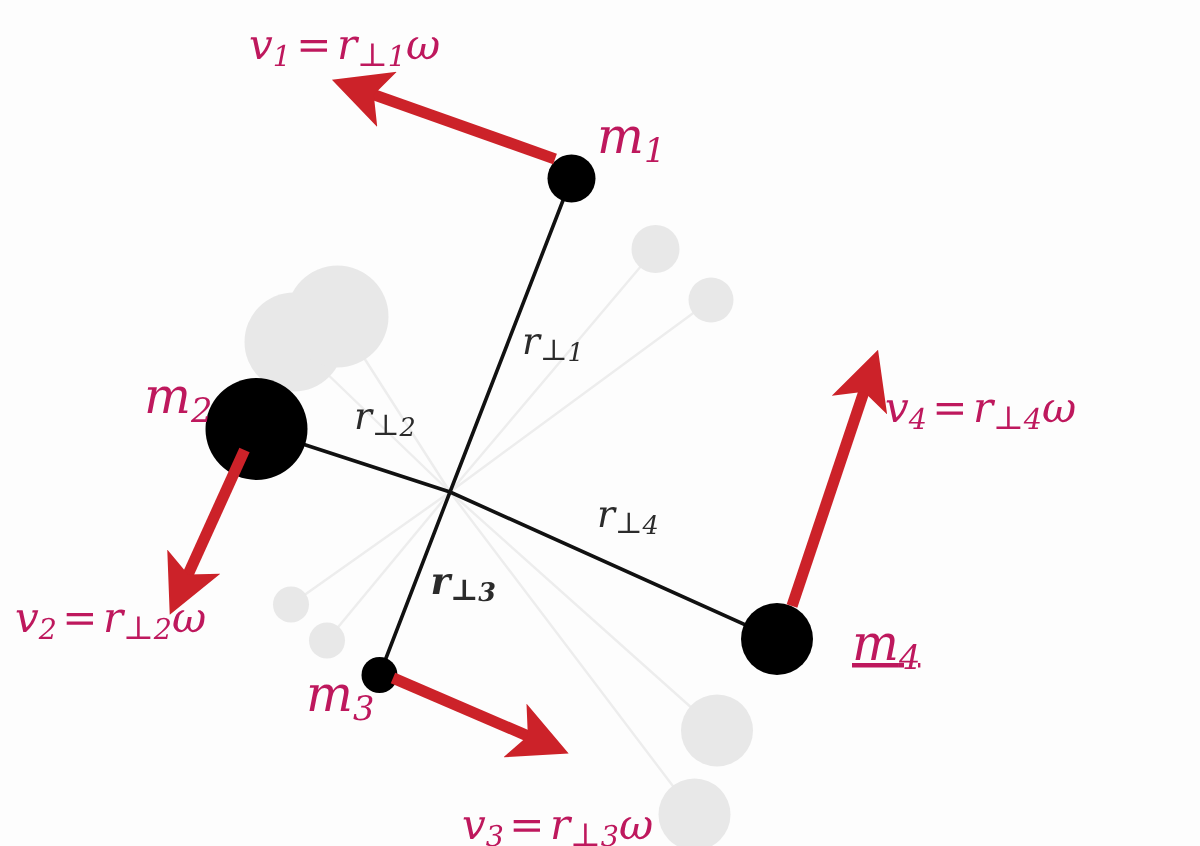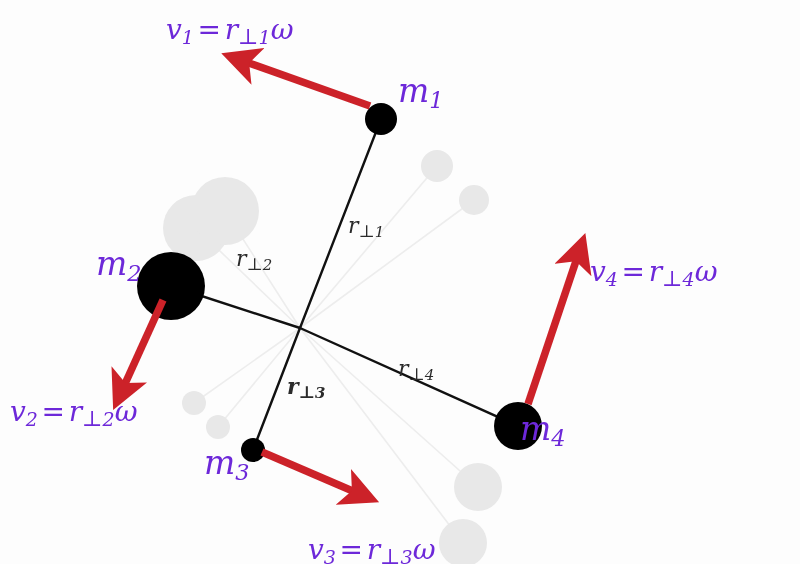--- a/index.html
+++ b/index.html
@@ -21,30 +21,30 @@
     position: absolute;
     top: 0;
     left: 0;
     width: 800px;
     height: 564px;
   }
   .math-label {
     position: absolute;
     font-family: "DejaVu Serif", serif;
     font-style: italic;
-    color: #6d28d9;
+    color: #be185d;
     white-space: nowrap;
     line-height: 1;
     user-select: none;
   }
   .lbl-mass {
     font-size: 33px;
   }
   .lbl-radius {
-    font-size: 22px;
+    font-size: 25px;
     color: #2b2b2b;
   }
   .lbl-velocity {
     font-size: 28px;
   }
   .sub {
     font-size: 0.68em;
     vertical-align: -0.28em;
     font-style: italic;
   }
@@ -111,24 +111,24 @@
         <line x1="163" y1="300" x2="124" y2="386" stroke="#cc2229" stroke-width="7.5" stroke-linecap="butt" marker-end="url(#redhead)"></line>
         <line x1="262" y1="452" x2="355" y2="492" stroke="#cc2229" stroke-width="7.5" stroke-linecap="butt" marker-end="url(#redhead)"></line>
         <line x1="528" y1="404" x2="577" y2="258" stroke="#cc2229" stroke-width="7.5" stroke-linecap="butt" marker-end="url(#redhead)"></line>
       </g>
   </svg>
 
   <div id="label-layer">
       <div class="math-label lbl-mass" style="left: 398px; top: 74px;">m<span class="sub">1</span></div>
       <div class="math-label lbl-mass" style="left: 96px; top: 218px; margin-top: 29px;">m<span class="sub">2</span></div>
       <div class="math-label lbl-mass" style="left: 204px; top: 446px;">m<span class="sub">3</span></div>
-      <div class="math-label lbl-mass" style="left: 520px; top: 412px;">m<span class="sub">4</span></div>
+      <div class="math-label lbl-mass" style="left: 568px; top: 412px; text-decoration: underline;">m<span class="sub">4</span></div>
       <div class="math-label lbl-radius" style="left: 348px; top: 215px;">r<span class="perp">⊥</span><span class="sub">1</span></div>
-      <div class="math-label lbl-radius" style="left: 236px; top: 248px;">r<span class="perp">⊥</span><span class="sub">2</span></div>
+      <div class="math-label lbl-radius" style="left: 236px; top: 265px;">r<span class="perp">⊥</span><span class="sub">2</span></div>
       <div class="math-label lbl-radius" style="left: 287px; top: 375px; font-weight: bold;">r<span class="perp">⊥</span><span class="sub">3</span></div>
-      <div class="math-label lbl-radius" style="left: 398px; top: 330px; margin-top: 28px;">r<span class="perp">⊥</span><span class="sub">4</span></div>
+      <div class="math-label lbl-radius" style="left: 398px; top: 330px;">r<span class="perp">⊥</span><span class="sub">4</span></div>
       <div class="math-label lbl-velocity" style="left: 166px; top: 16px;">v<span class="sub">1</span><span class="eq">=</span>r<span class="perp">⊥</span><span class="sub">1</span><span class="omega">ω</span></div>
       <div class="math-label lbl-velocity" style="left: 10px; top: 398px;">v<span class="sub">2</span><span class="eq">=</span>r<span class="perp">⊥</span><span class="sub">2</span><span class="omega">ω</span></div>
       <div class="math-label lbl-velocity" style="left: 308px; top: 500px; margin-top: 36px;">v<span class="sub">3</span><span class="eq">=</span>r<span class="perp">⊥</span><span class="sub">3</span><span class="omega">ω</span></div>
       <div class="math-label lbl-velocity" style="left: 590px; top: 258px; text-align: center;">v<span class="sub">4</span><span class="eq">=</span>r<span class="perp">⊥</span><span class="sub">4</span><span class="omega">ω</span></div>
     </div>
 
 </div>
 
 </body></html>

